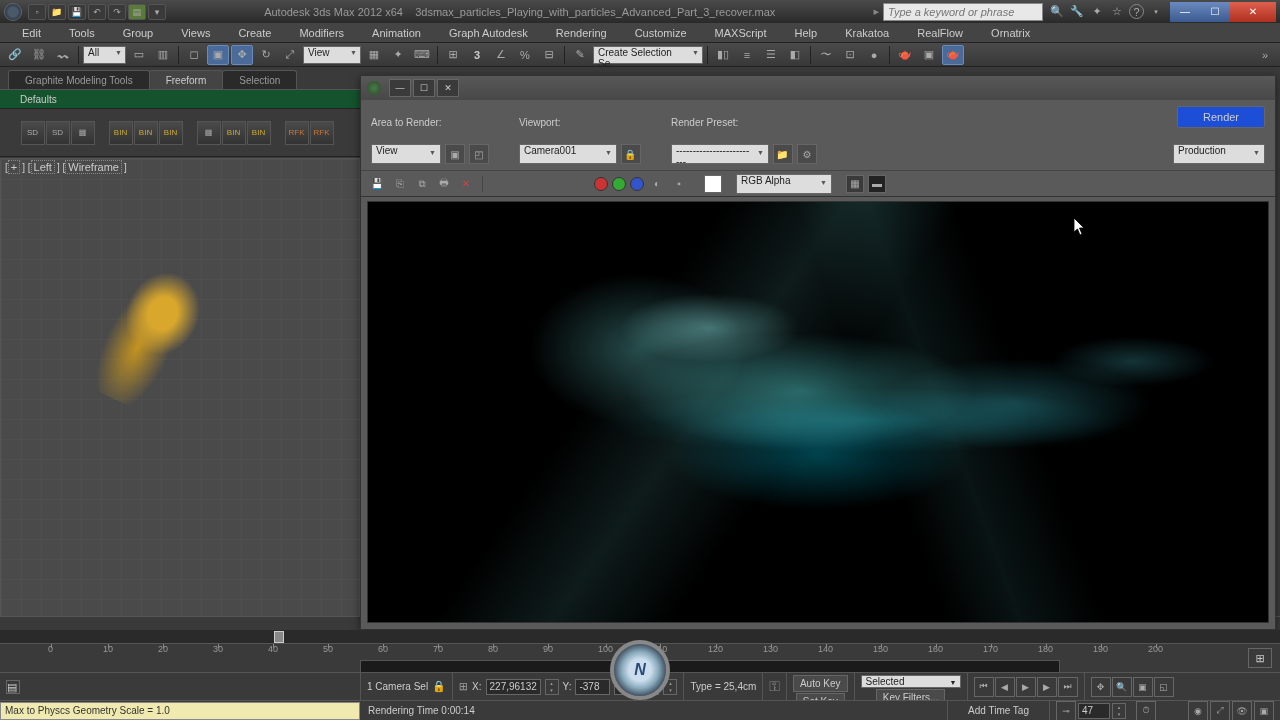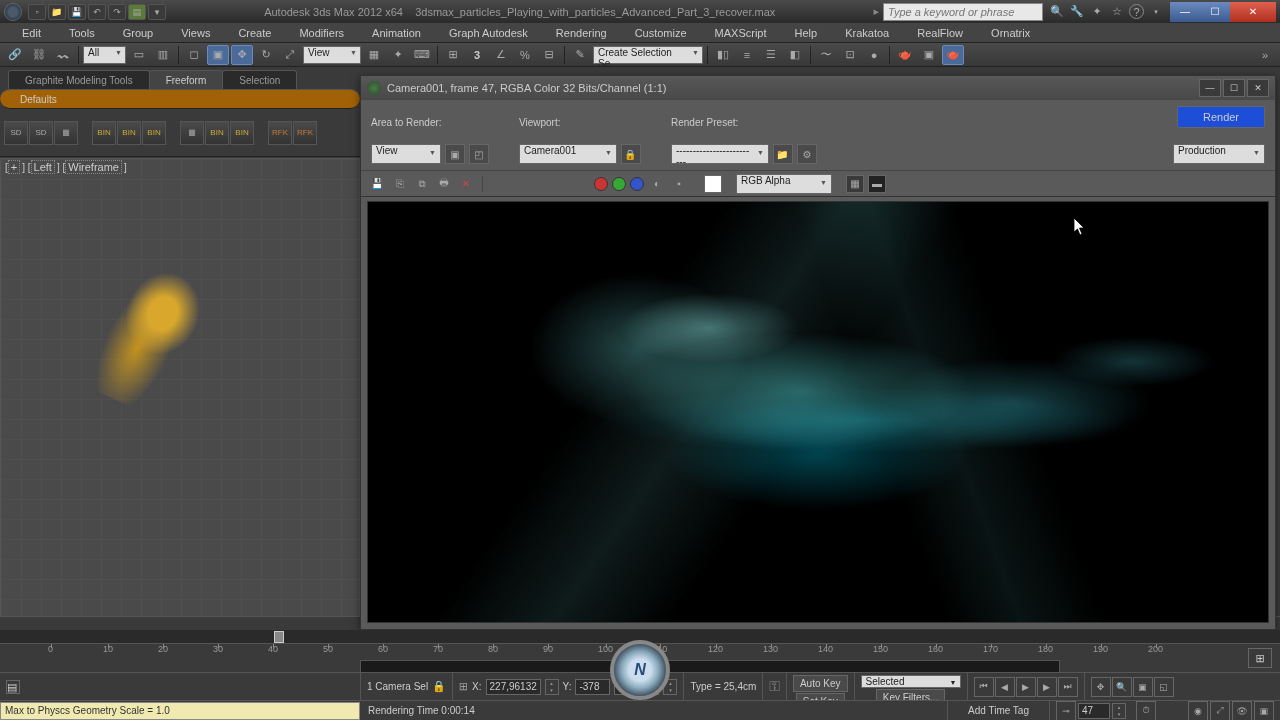--- a/index.html
+++ b/index.html
@@ -21,23 +21,23 @@
 .menu-item { padding:2px 14px; color:#ccc; cursor:pointer; }
 .toolbar { height:24px; background:linear-gradient(#4a4a4a,#383838); display:flex; align-items:center; padding:0 4px; gap:2px; border-bottom:1px solid #222; }
 .tool-btn { width:22px; height:20px; display:flex; align-items:center; justify-content:center; border:1px solid transparent; border-radius:2px; cursor:pointer; color:#aaa; font-size:11px; }
 .tool-btn.active { background:#4a6a9a; border-color:#6a8aba; }
 .tool-sep { width:1px; height:18px; background:#222; margin:0 2px; }
 .tool-combo { height:18px; background:#ddd; border:1px solid #666; padding:0 16px 0 4px; font-size:10px; color:#222; position:relative; cursor:pointer; }
 .tool-combo::after { content:"▼"; position:absolute; right:3px; top:2px; font-size:7px; color:#555; }
 .tabs-row { height:22px; background:#3a3a3a; display:flex; align-items:flex-end; padding:0 8px; }
 .tab { padding:4px 16px 3px; background:#2a2a2a; color:#999; border:1px solid #555; border-bottom:none; margin-right:-1px; cursor:pointer; font-size:10px; border-radius:3px 3px 0 0; }
 .tab.active { background:#444; color:#ccc; }
-.sub-row { height:20px; background:#a16207; border-top:1px solid #555; border-bottom:1px solid #222; display:flex; align-items:center; padding:0 8px;border-radius:10px; }
+.sub-row { height:20px; background:#14532d; border-top:1px solid #555; border-bottom:1px solid #222; display:flex; align-items:center; padding:0 8px; }
 .sub-label { padding:2px 12px; color:#ccc; font-size:10px; }
-.ribbon { height:28px; background:#3a3a3a; display:flex; align-items:center; padding:2px 4px; gap:8px; border-bottom:1px solid #222; }
+.ribbon { height:28px; background:#3a3a3a; display:flex; align-items:center; padding:2px 4px; gap:8px; border-bottom:1px solid #222;justify-content:center; }
 .ribbon-btn { width:24px; height:24px; background:linear-gradient(#4a4a4a,#333); border:1px solid #555; display:flex; align-items:center; justify-content:center; font-size:8px; color:#aaa; cursor:pointer; }
 .ribbon-group { display:flex; gap:1px; margin-right:6px; }
 .main { position:absolute; top:158px; bottom:90px; left:0; right:0; display:flex; }
 .viewports { width:360px; display:flex; flex-direction:column; background:#1a1a1a; }
 .viewport { flex:1; border:1px solid #555; position:relative; background:#4a4a4a; overflow:hidden; }
 .vp-label { position:absolute; top:2px; left:4px; color:#ccc; font-size:10px; z-index:2; }
 .vp-label span { border:1px dotted #888; padding:0 2px; margin-right:2px; }
 .grid-bg { position:absolute; inset:0; background-image:linear-gradient(#555 1px,transparent 1px),linear-gradient(90deg,#555 1px,transparent 1px); background-size:20px 20px; opacity:.5; }
 .particle-shape { position:absolute; width:180px; height:200px; }
 .particle-gold { background:radial-gradient(ellipse 40% 60% at 50% 30%,#c9a03a 20%,transparent 50%),radial-gradient(ellipse 30% 80% at 45% 60%,#b89030,transparent 60%); filter:contrast(1.2); }
@@ -235,21 +235,20 @@
       <span class="scroll-text">&lt;</span>
       &nbsp;&nbsp;&nbsp;
       <span class="scroll-text">47 / 200</span>
     </div>
   </div>
 </div>
 
 <div class="render-win">
   <div class="render-title">
     <div class="render-title-icon"></div>
-    <div class="render-title-text">Camera001, frame 47, RGBA Color 32 Bits/Channel (1:1)</div>
     <div class="render-win-btn">—</div>
     <div class="render-win-btn">☐</div>
     <div class="render-win-btn">✕</div>
   </div>
   <div class="render-controls">
     <div class="rc-group">
       <div class="rc-label">Area to Render:</div>
       <div class="rc-row">
         <div class="rc-combo" style="width:70px">View</div>
         <div class="rc-btn">▣</div>

